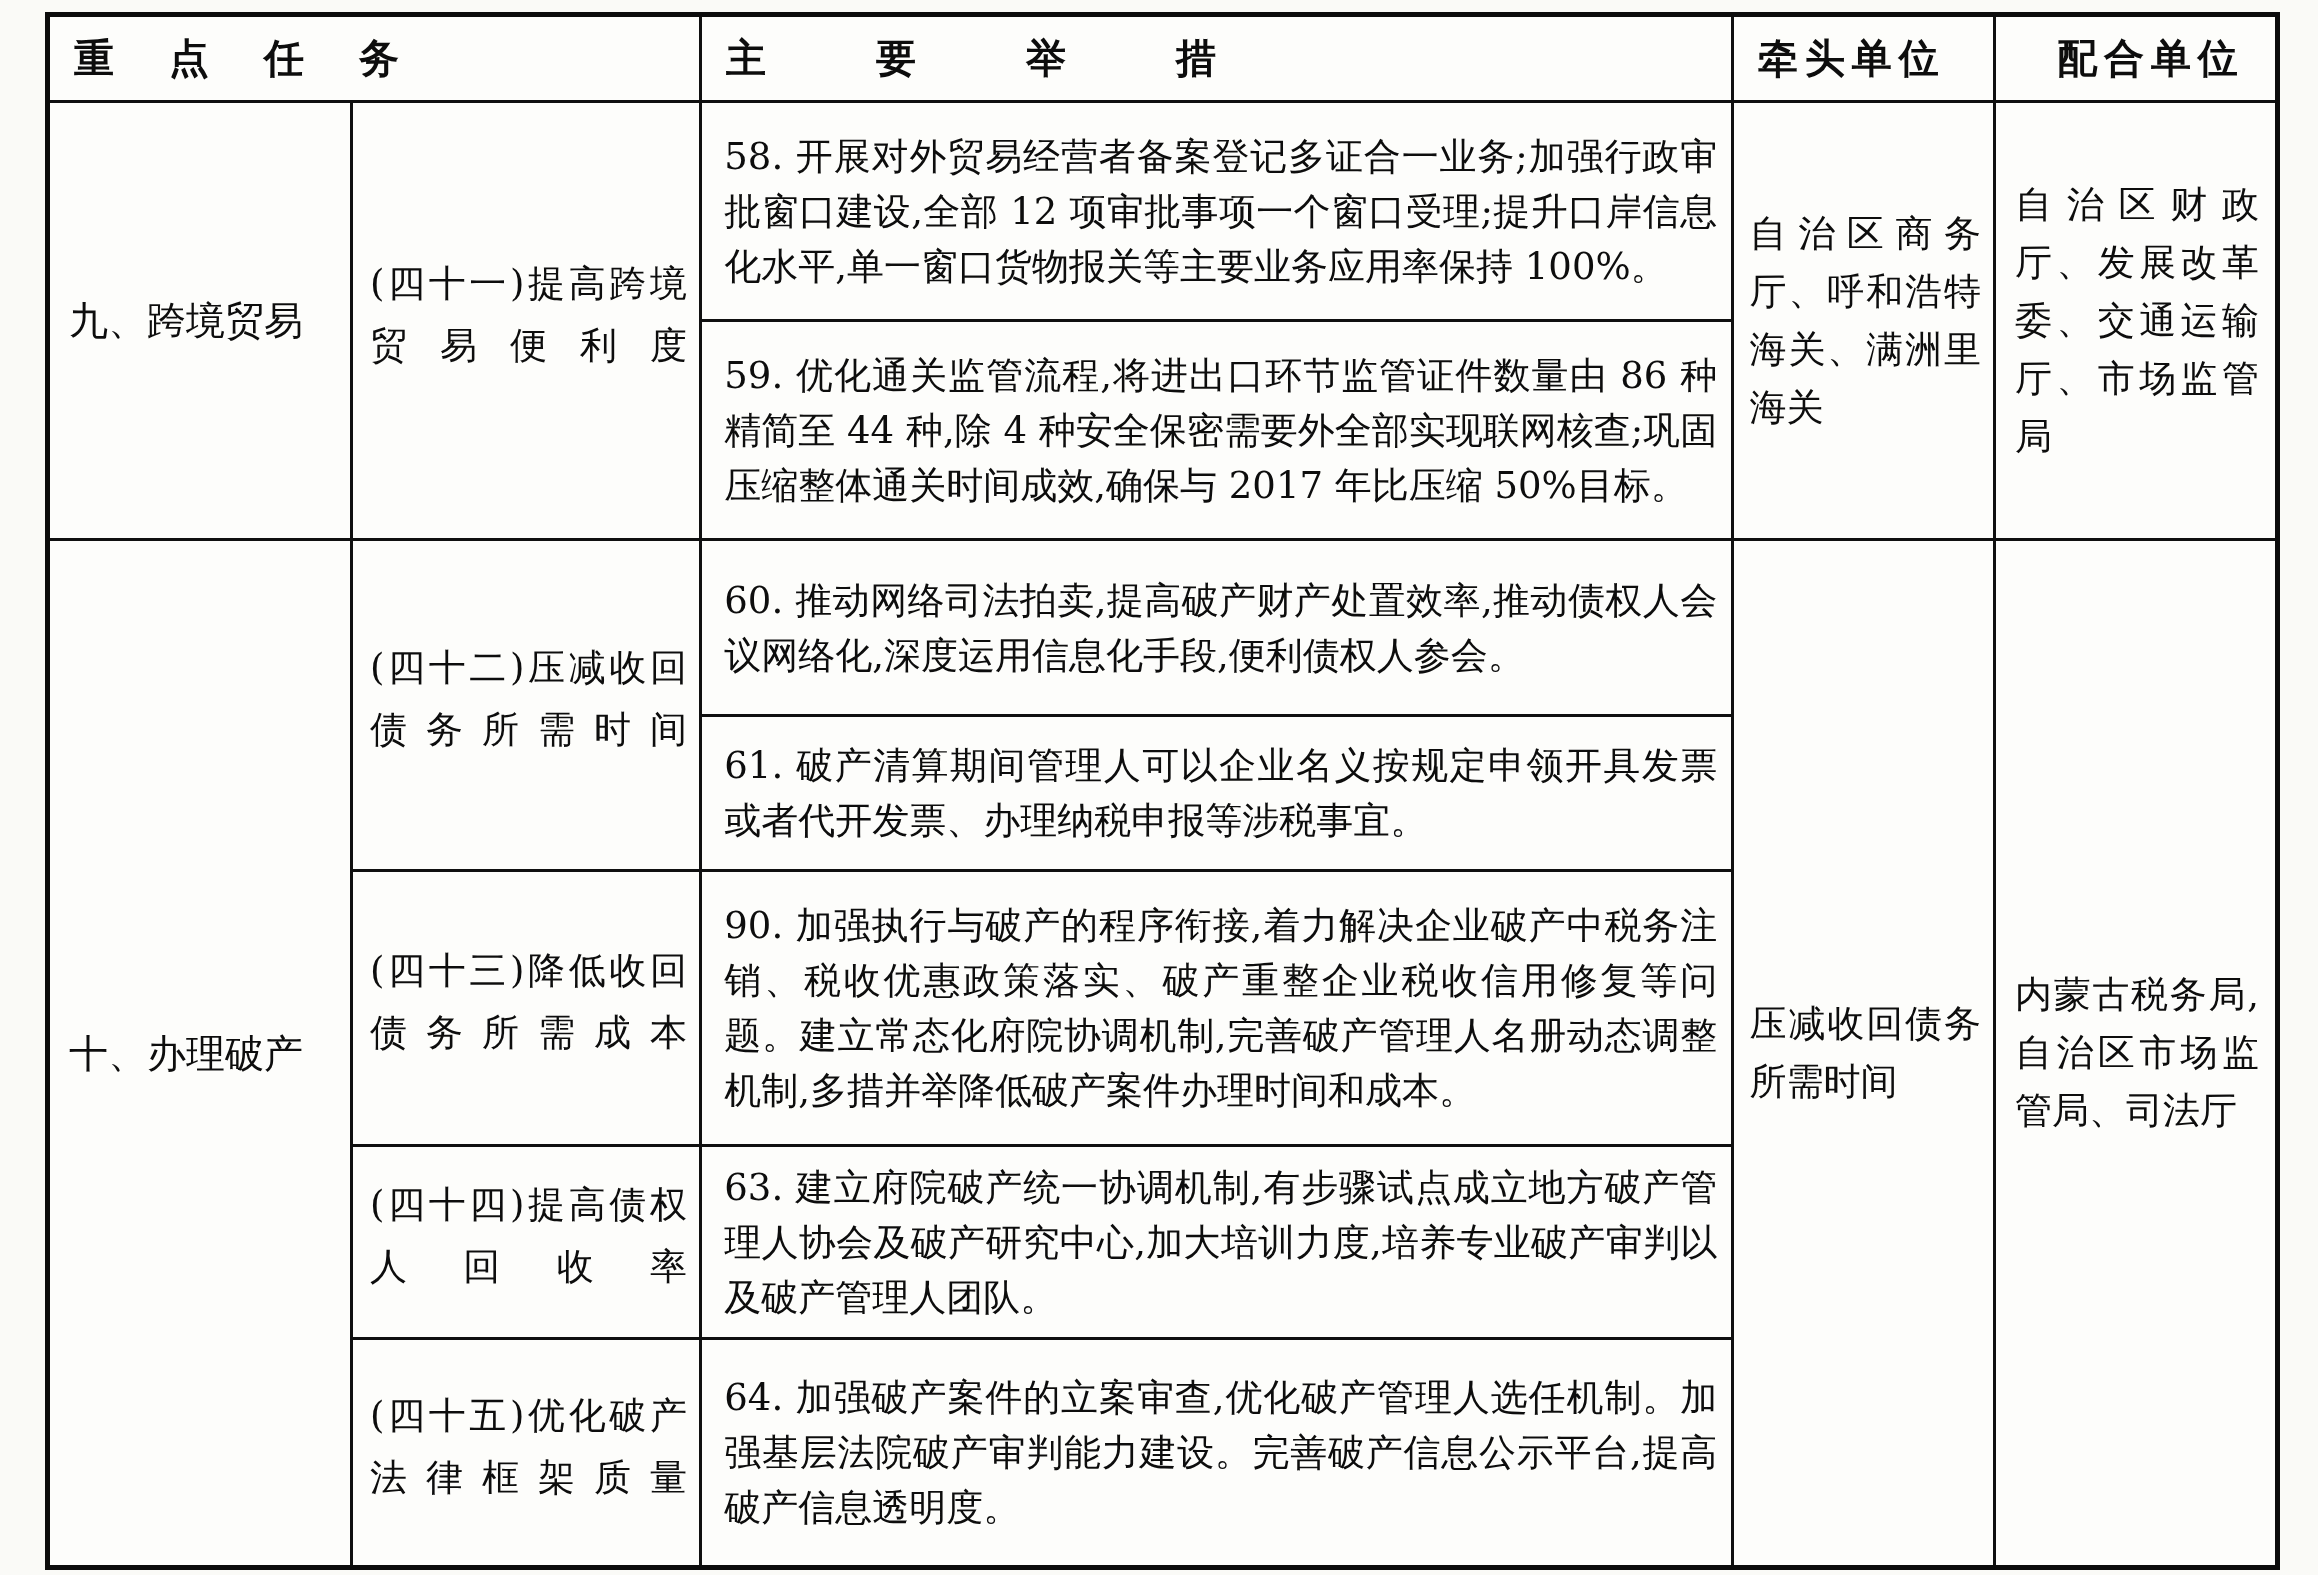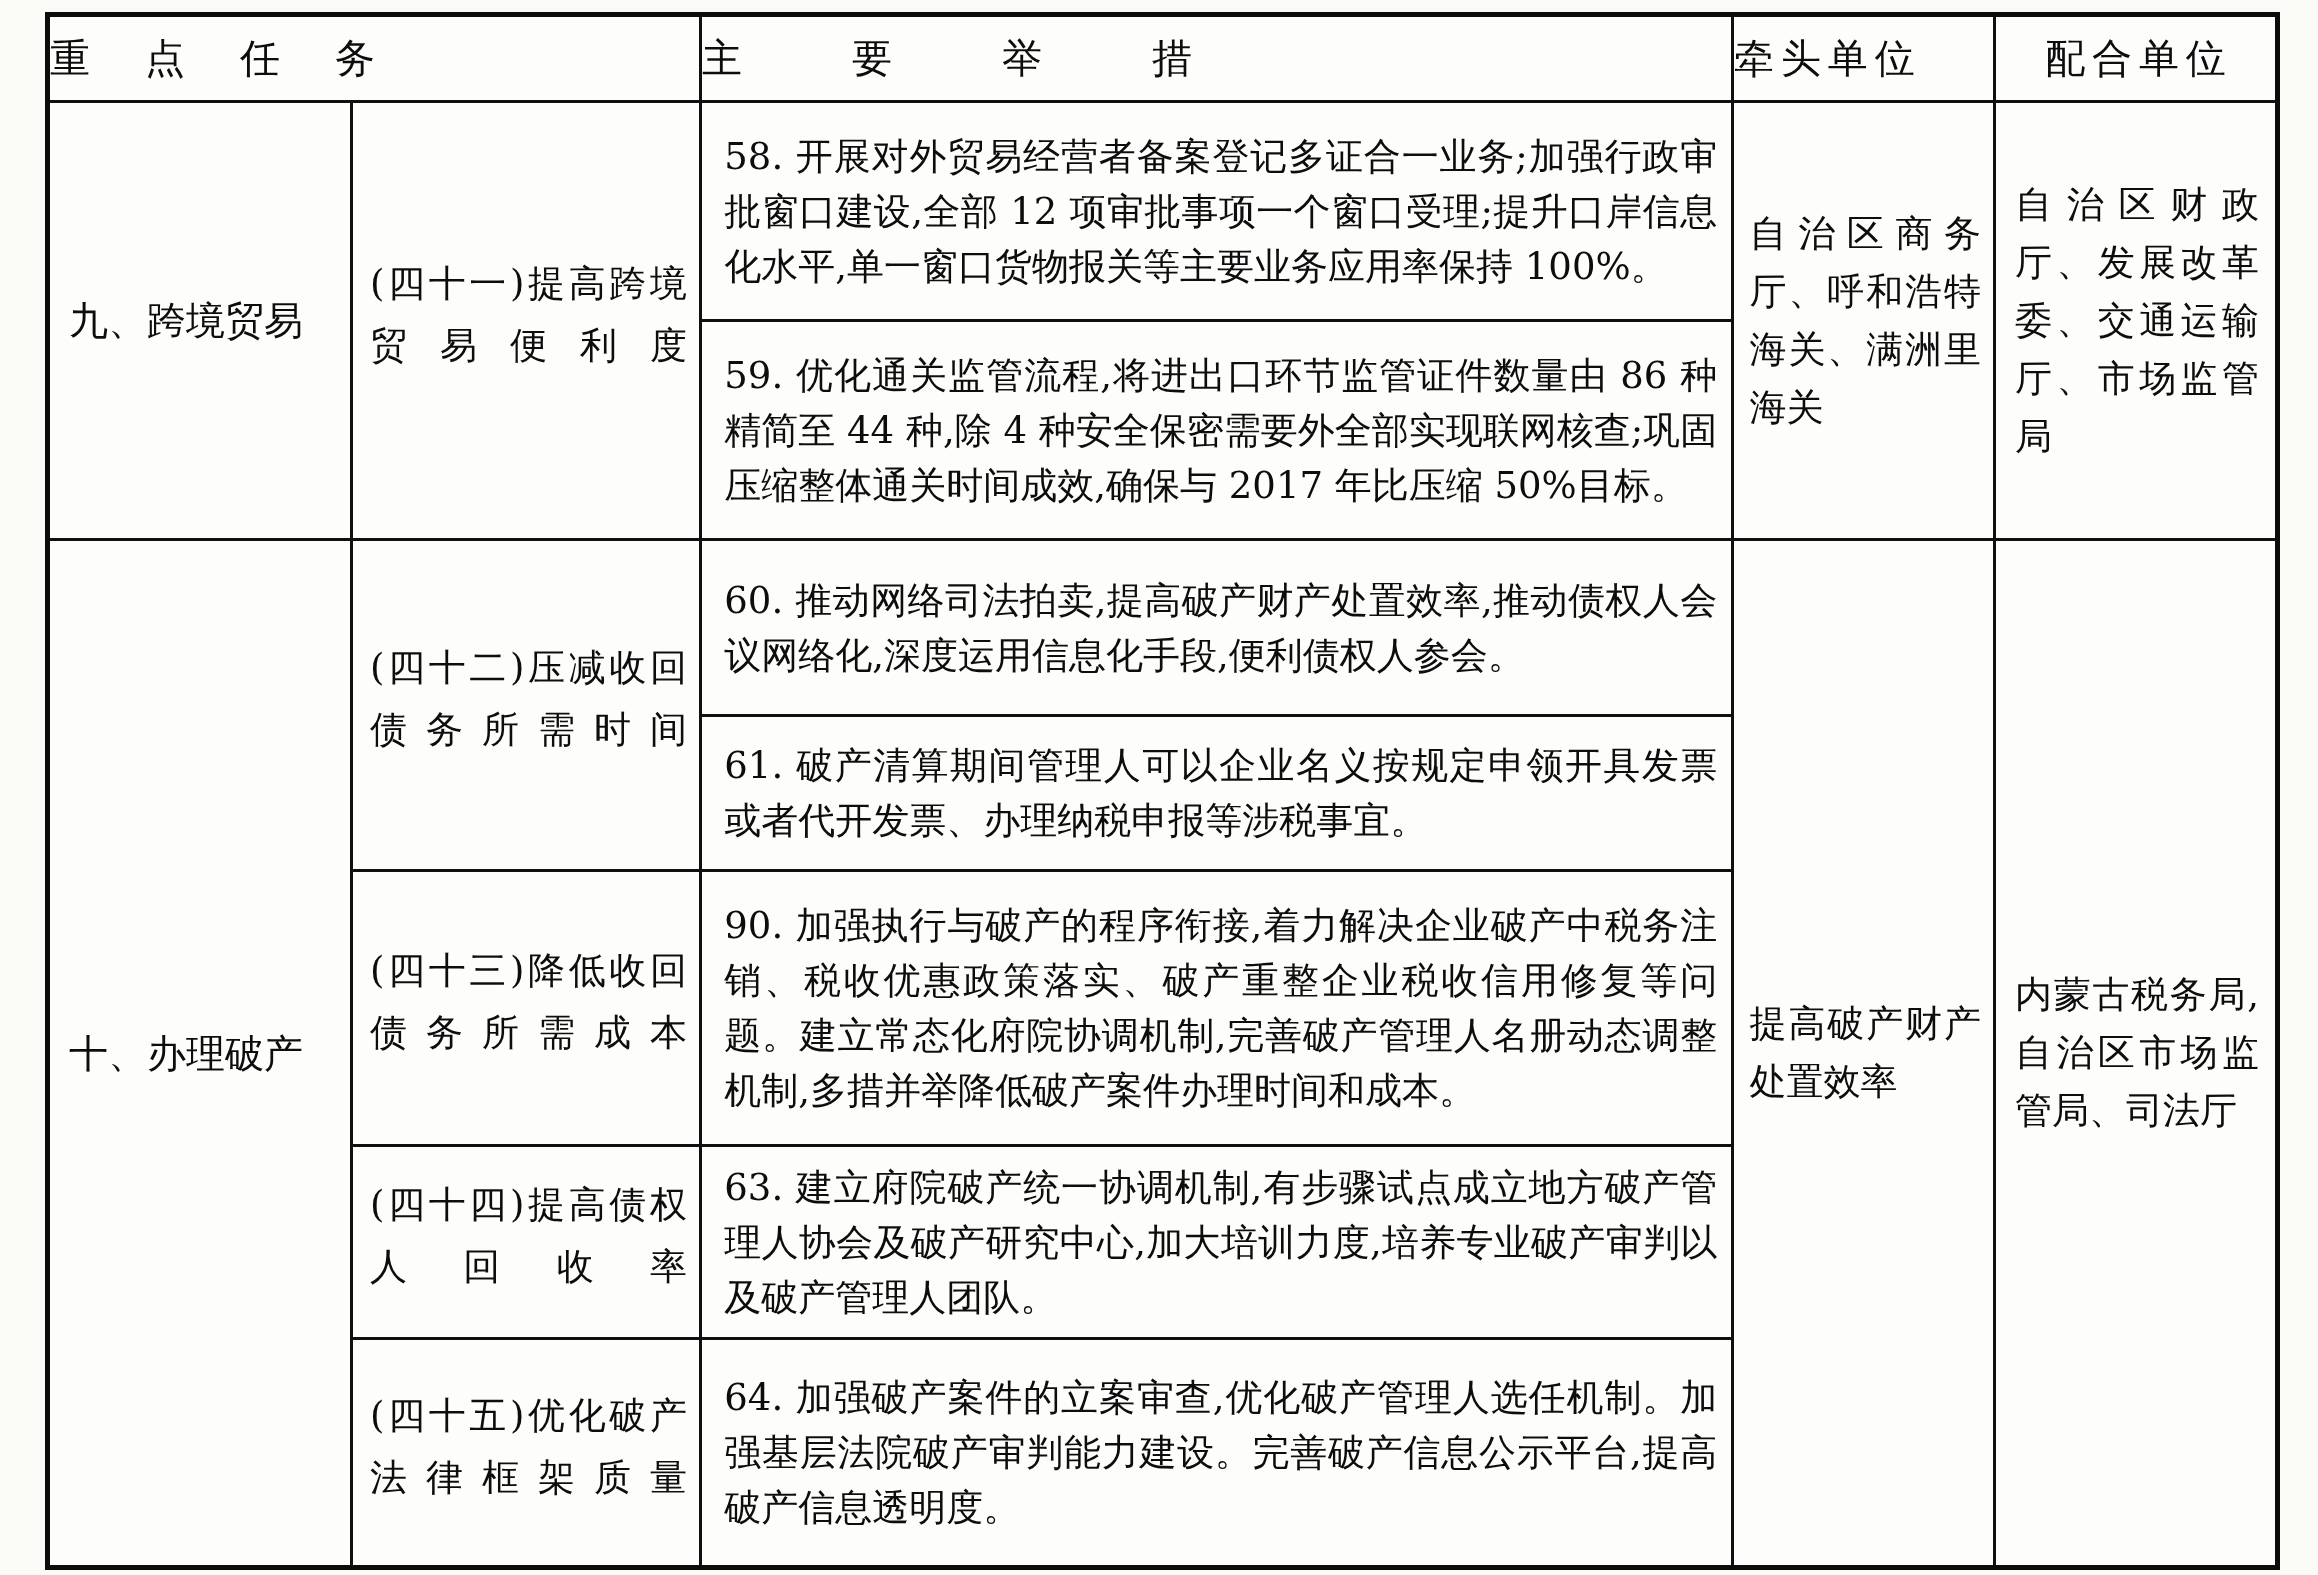--- a/index.html
+++ b/index.html
@@ -22,21 +22,21 @@
     border-right:3.4px solid #101010;
     border-bottom:3.4px solid #101010;
     display:flex;align-items:center;
     box-sizing:border-box;
     overflow:hidden;
   }
   .cell > div{width:100%;}
   .nr{border-right:none;text-align:center;}
   .nb{border-bottom:none;}
   
-  .h{justify-content:center;font-weight:400;font-size:40px;}
+  .h{justify-content:center;font-weight:700;font-size:40px;padding-left:24px;}
   .h span{white-space:nowrap;}
   .ls-task{letter-spacing:55px;margin-right:-55px;}
   .ls-meas{letter-spacing:110px;margin-right:-110px;}
   .ls-unit{letter-spacing:6.9px;margin-right:-6.9px;}
   
   .c1{font-size:39px;font-weight:500;padding:0 12px 0 19px;line-height:53px;}
   .c2{font-size:37px;font-weight:500;padding:0 12px 12px 17px;line-height:62px;
       text-align:justify;text-justify:inter-character;text-align-last:justify;}
   .c3{font-size:37px;font-weight:500;padding:5.2px 13.8px 5.2px 22.3px;line-height:55px;
       text-align:justify;text-justify:inter-character;}
@@ -106,20 +106,20 @@
   <div class="cell c3" style="grid-column:3;grid-row:7">
     <div>63. 建立府院破产统一协调机制,有步骤试点成立地方破产管理人协会及破产研究中心,加大培训力度,培养专业破产审判以及破产管理人团队。</div>
   </div>
   <div class="cell c2 nb" style="grid-column:2;grid-row:8">
     <div>(四十五)优化破产法律框架质量</div>
   </div>
   <div class="cell c3 nb" style="grid-column:3;grid-row:8">
     <div>64. 加强破产案件的立案审查,优化破产管理人选任机制。加强基层法院破产审判能力建设。完善破产信息公示平台,提高破产信息透明度。</div>
   </div>
   <div class="cell c4 nb" style="grid-column:4;grid-row:4/9">
-    <div>提高破产财产处置效率</div>
+    <div>压减收回债务所需时间</div>
   </div>
   <div class="cell c5 nr nb" style="grid-column:5;grid-row:4/9">
     <div>内蒙古税务局,自治区市场监管局、司法厅</div>
   </div>
 
 </div>
 
 
 </body></html>

